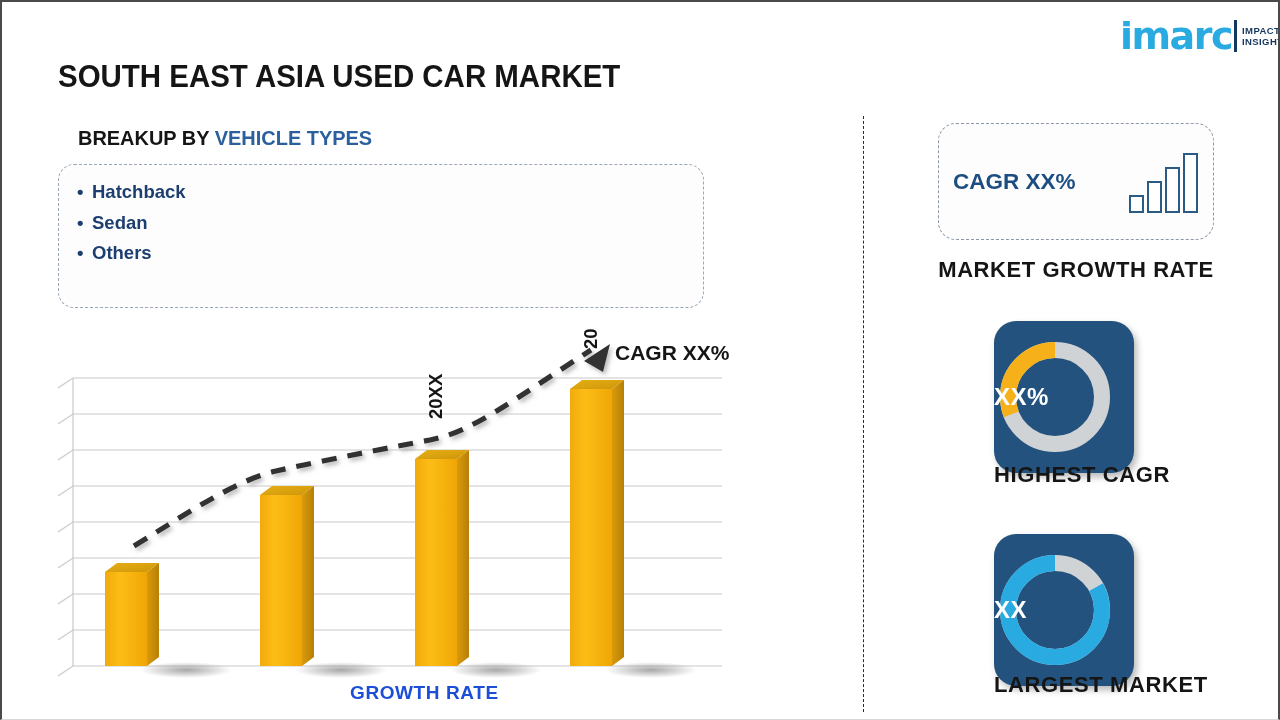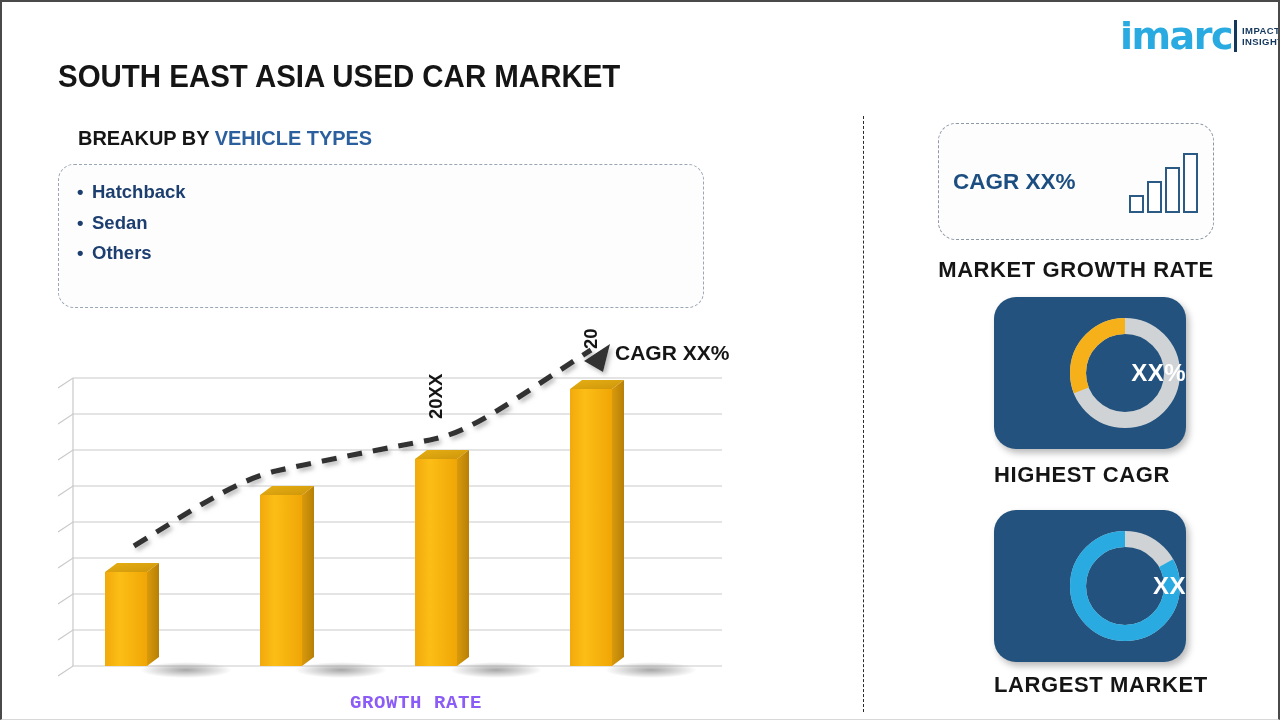--- a/index.html
+++ b/index.html
@@ -133,27 +133,27 @@
     position: absolute;
     left: 56px;
     top: 326px;
     width: 700px;
     height: 390px;
   }
   #chart svg { display: block; }
   #xaxis-label {
     position: absolute;
     left: 292px;
-    top: 364px;
+    top: 354px;
     font-size: 19px;
     font-weight: bold;
-    color: #8b5cf6;
+    color: #1d4ed8;
     letter-spacing: 0.6px;
     white-space: nowrap;
-    font-family: Liberation Mono, monospace;
+    font-family: Liberation Sans, sans-serif;
   }
   #cagr-callout {
     position: absolute;
     left: 557px;
     top: 13px;
     font-size: 21px;
     font-weight: bold;
     color: #151515;
     white-space: nowrap;
   }
@@ -201,28 +201,29 @@
     font-weight: bold;
     color: #151515;
     text-align: center;
     white-space: nowrap;
     letter-spacing: 0.6px;
     font-family: "Liberation Sans Narrow", "Liberation Sans", sans-serif;
   }
 
   .donut-card {
     position: absolute;
-    width: 192px;
+    width: 140px;
     height: 152px;
     border-radius: 22px;
     background: #22527d;
     box-shadow: 3px 4px 7px rgba(0,0,0,0.28);
     display: flex;
     align-items: center;
-    justify-content: flex-end;
+    justify-content: flex-start;
+    margin-top: 24px;
   }
   .donut-card svg { display: block; }
   .donut-val {
     position: absolute;
     font-size: 24px;
     font-weight: bold;
     color: #ffffff;
     letter-spacing: 0.5px;
   }
 </style>

